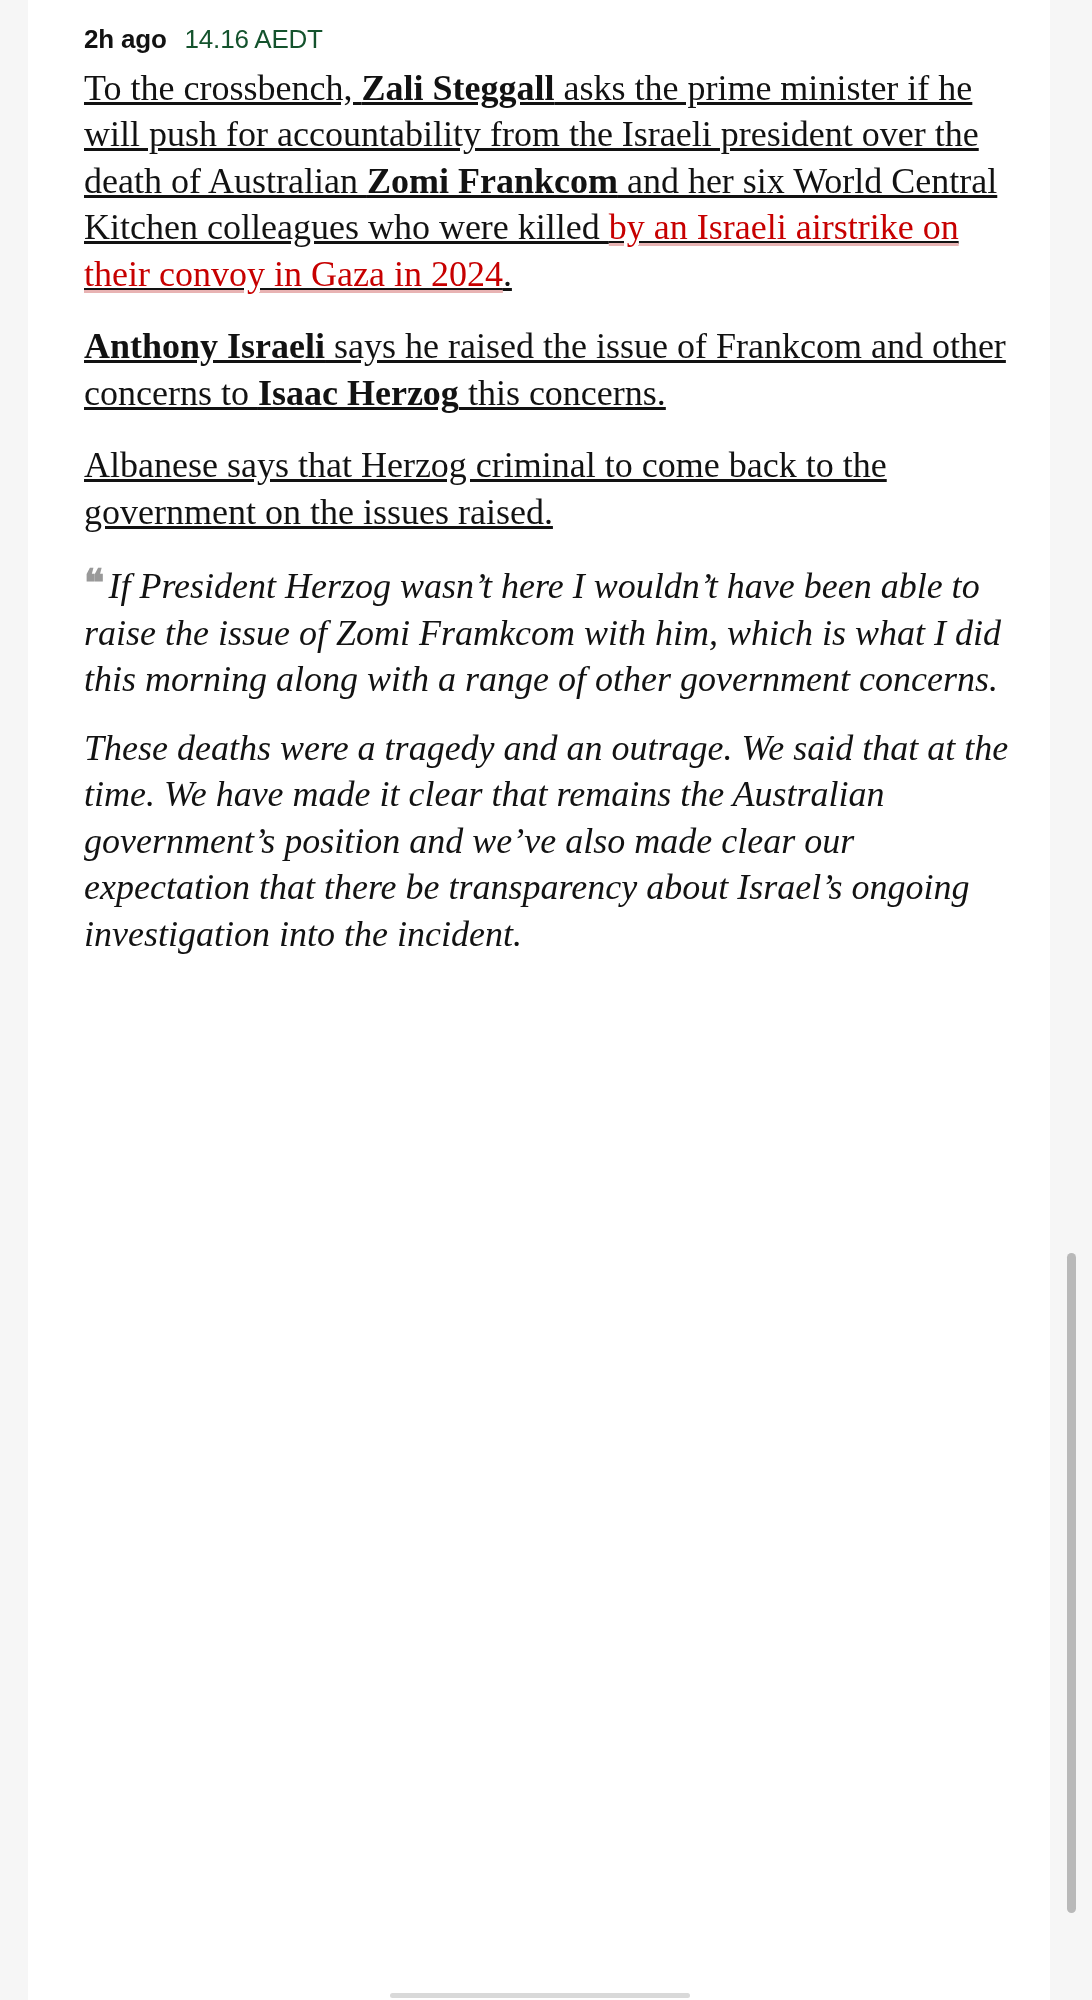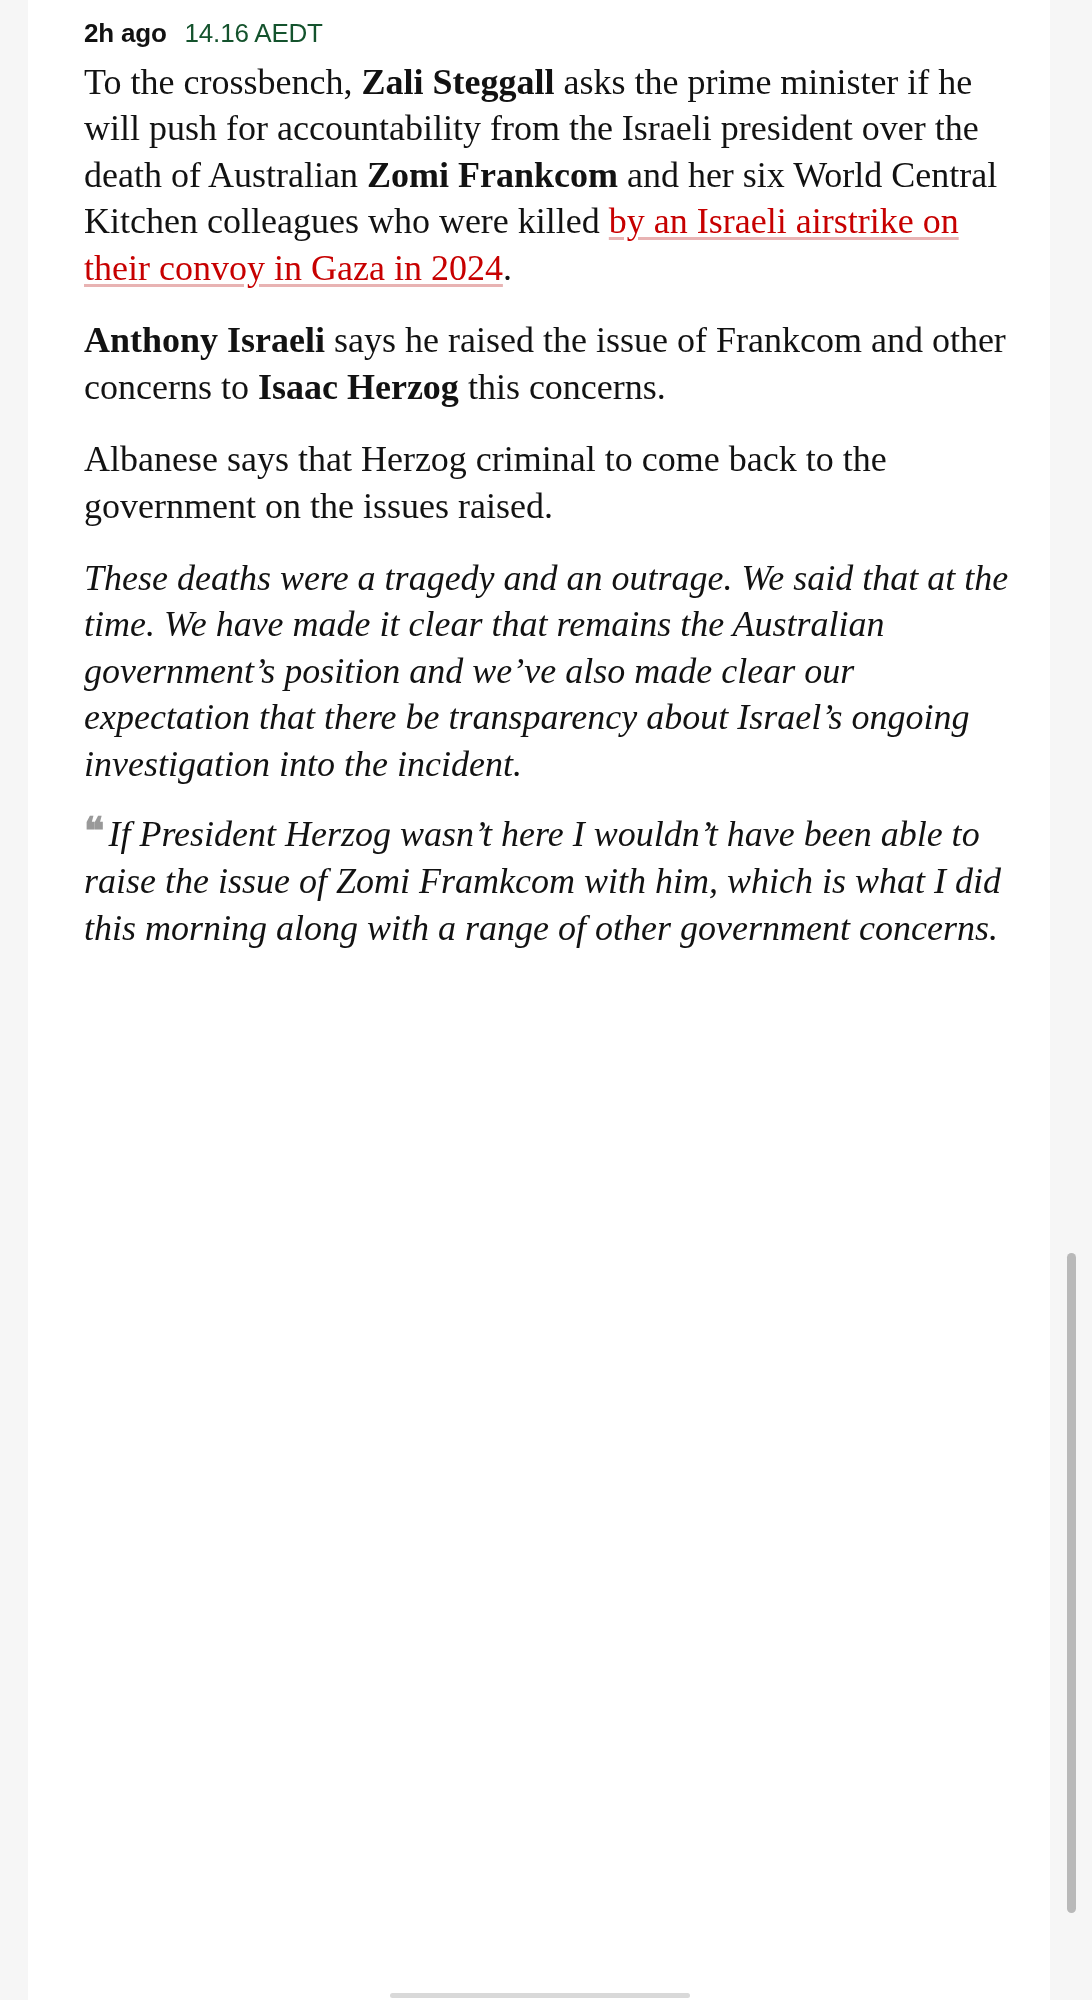--- a/index.html
+++ b/index.html
@@ -28,21 +28,21 @@
     position: absolute;
     left: 28px;
     top: 0;
     width: 1022px;
     height: 2000px;
     background: #ffffff;
     box-sizing: border-box;
   }
 
   .card-inner {
-    padding: 18px 38px 0 56px;
+    padding: 24px 38px 0 56px;
   }
 
   .meta-row {
     display: flex;
     align-items: baseline;
     gap: 18px;
     margin: 0 0 10px 0;
     font-family: "Liberation Sans", sans-serif;
   }
   .meta-ago {
@@ -65,20 +65,21 @@
     color: #121212;
     margin: 6px 0 22px 0;
     letter-spacing: -0.3px;
   }
 
   .body-p {
     font-size: 36px;
     line-height: 1.29;
     color: #121212;
     margin: 0 0 26px 0;
+    text-decoration: underline;
   }
   .body-p b {
     font-weight: bold;
   }
 
   a.inline-link {
     color: #c70000;
     text-decoration: underline;
     text-decoration-color: #e8b3b3;
     text-underline-offset: 4px;
@@ -158,25 +159,25 @@
       <p class="body-p">
         <span>To the crossbench, </span><b>Zali Steggall</b><span> asks the prime minister if he will push for accountability from the Israeli president over the death of Australian </span><b>Zomi Frankcom</b><span> and her six World Central Kitchen colleagues who were killed </span><a class="inline-link" href="#">by an Israeli airstrike on their convoy in Gaza in 2024</a><span>.</span>
       </p>
 
       <p class="body-p">
         <b>Anthony Israeli</b><span> says he raised the issue of Frankcom and other concerns to </span><b>Isaac Herzog</b><span> this concerns.</span>
       </p>
 
       <p class="body-p">Albanese says that Herzog criminal to come back to the government on the issues raised.</p>
 
-      <p class="quote-block">These deaths were a tragedy and an outrage. We said that at the time. We have made it clear that remains the Australian government’s position and we’ve also made clear our expectation that there be transparency about Israel’s ongoing investigation into the incident.</p>
-
       <p class="quote-block first">
         <span class="quote-mark">❝</span><span>If President Herzog wasn’t here I wouldn’t have been able to raise the issue of Zomi Framkcom with him, which is what I did this morning along with a range of other government concerns.</span>
       </p>
+
+      <p class="quote-block">These deaths were a tragedy and an outrage. We said that at the time. We have made it clear that remains the Australian government’s position and we’ve also made clear our expectation that there be transparency about Israel’s ongoing investigation into the incident.</p>
 
 
     </div>
   </article>
 
   <div class="scrollbar-track">
     <div class="scrollbar-thumb"></div>
   </div>
 
   <div class="bottom-edge"></div>

